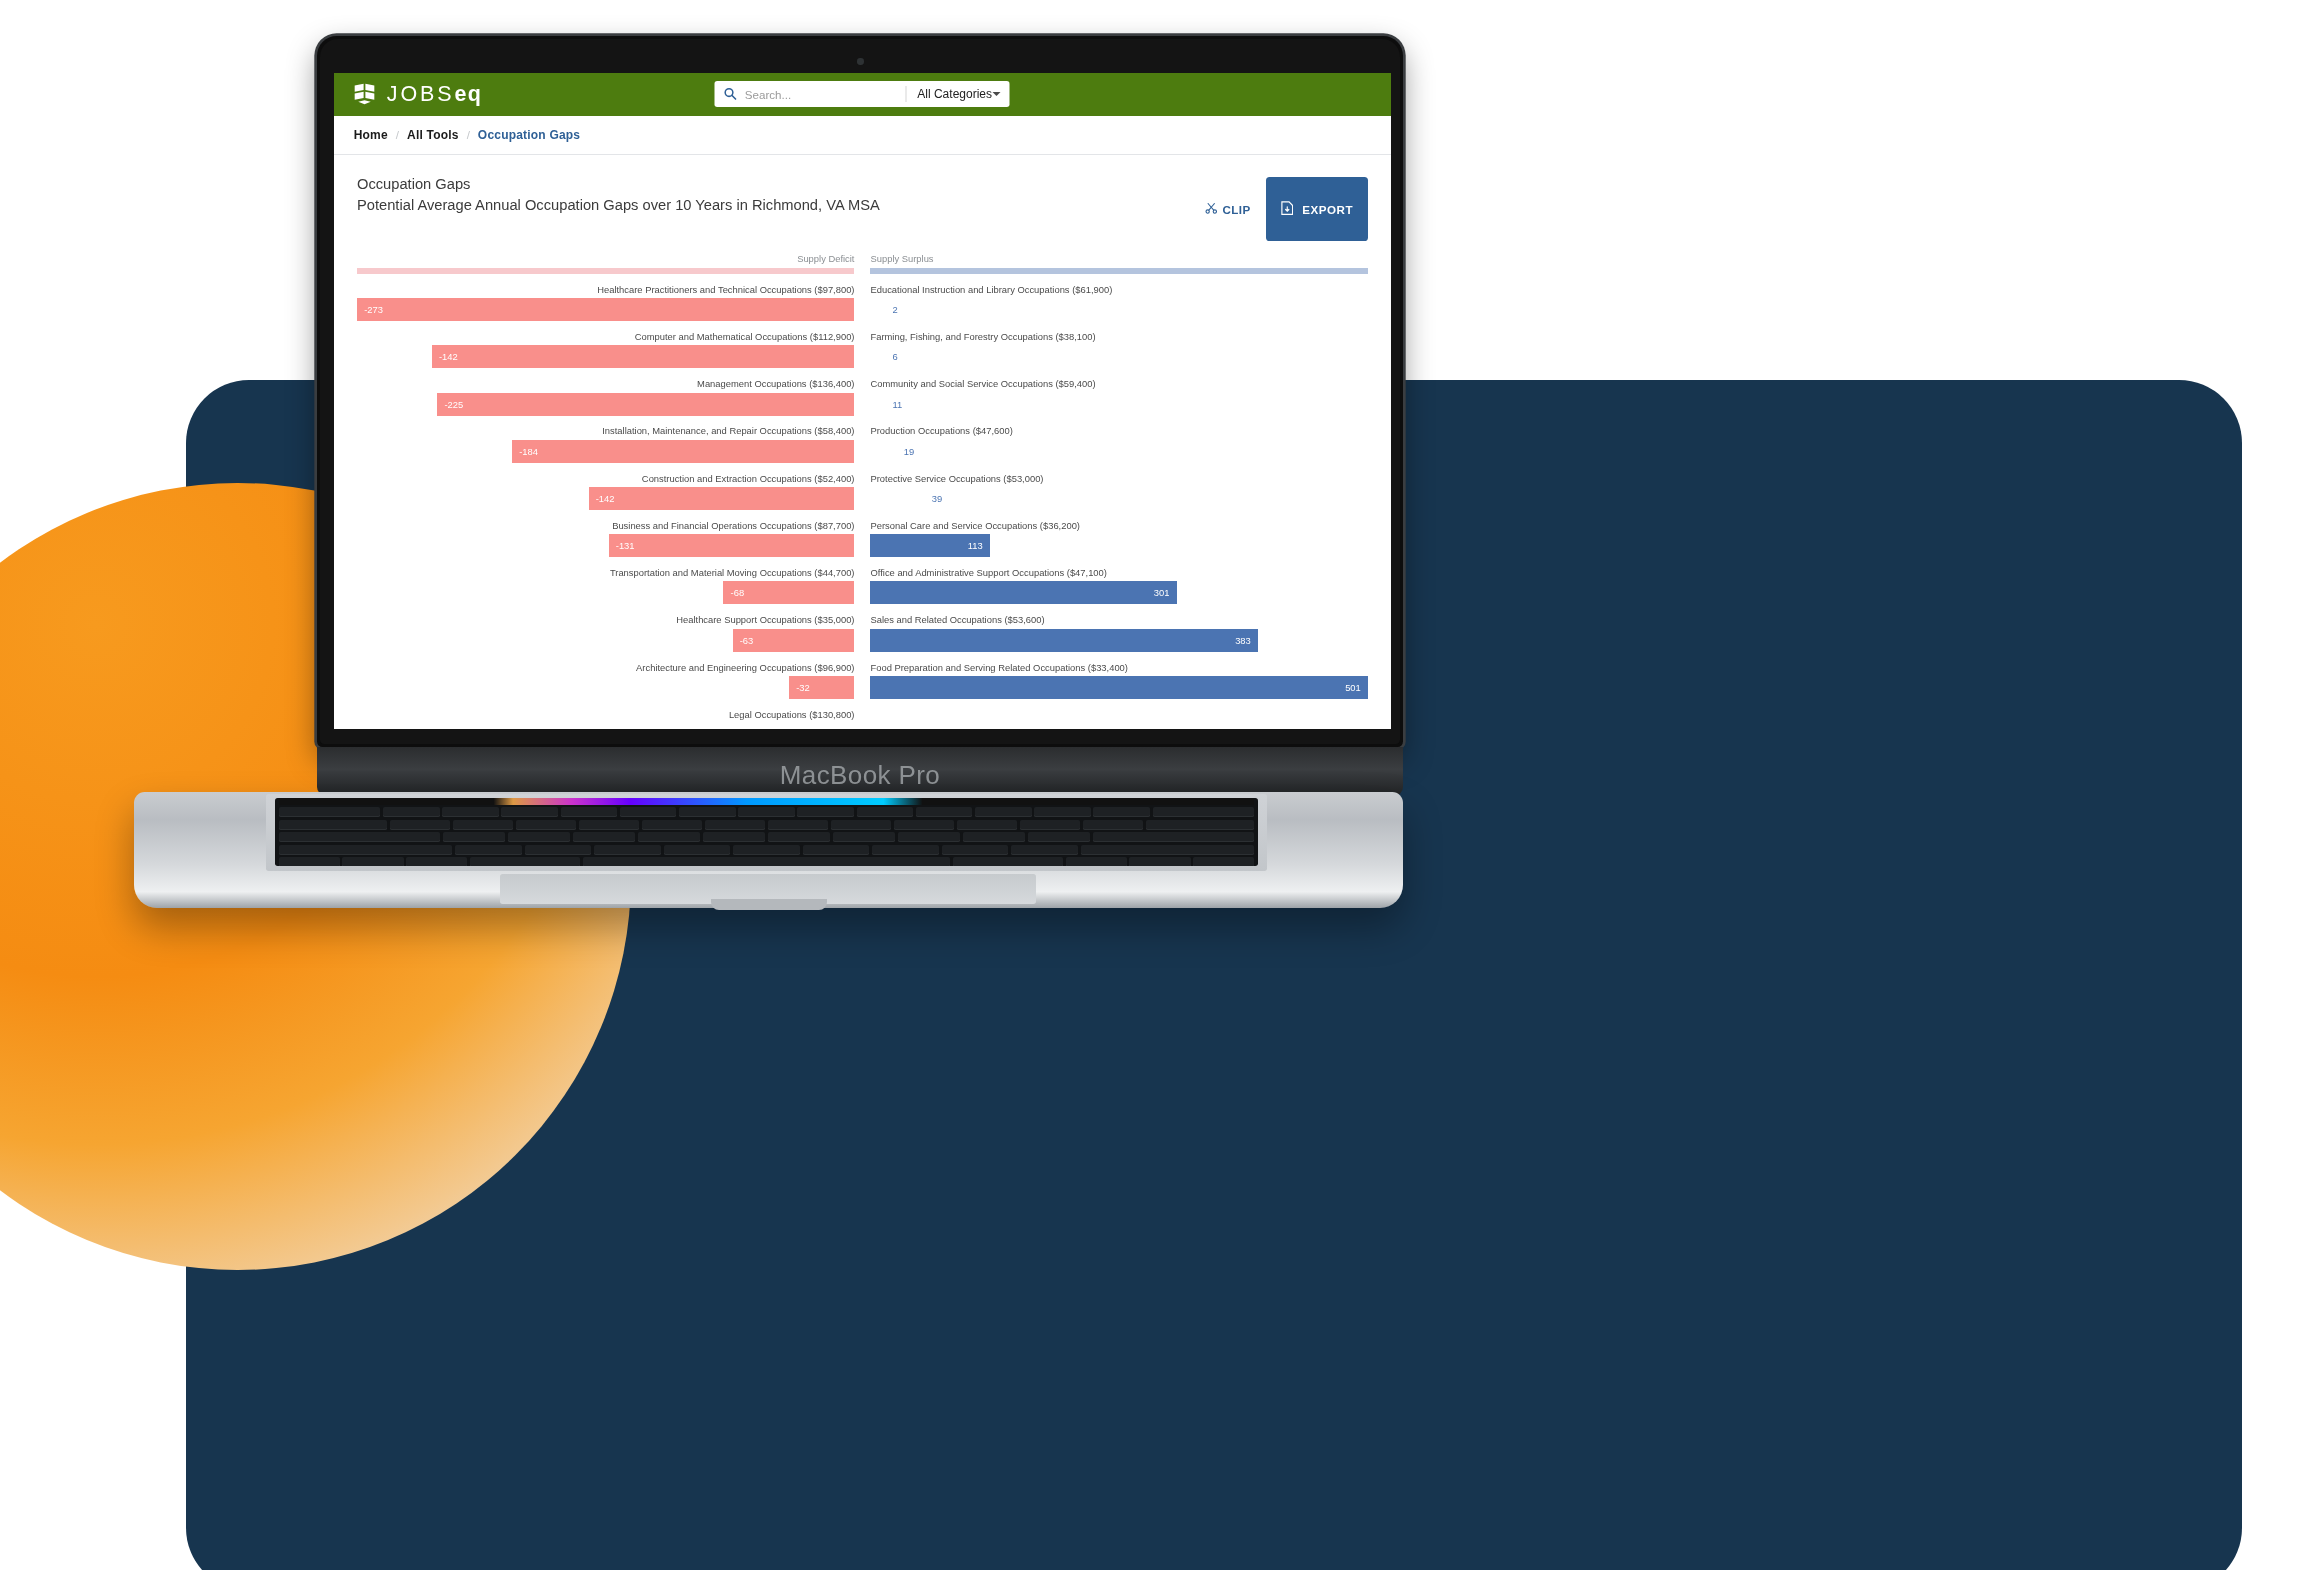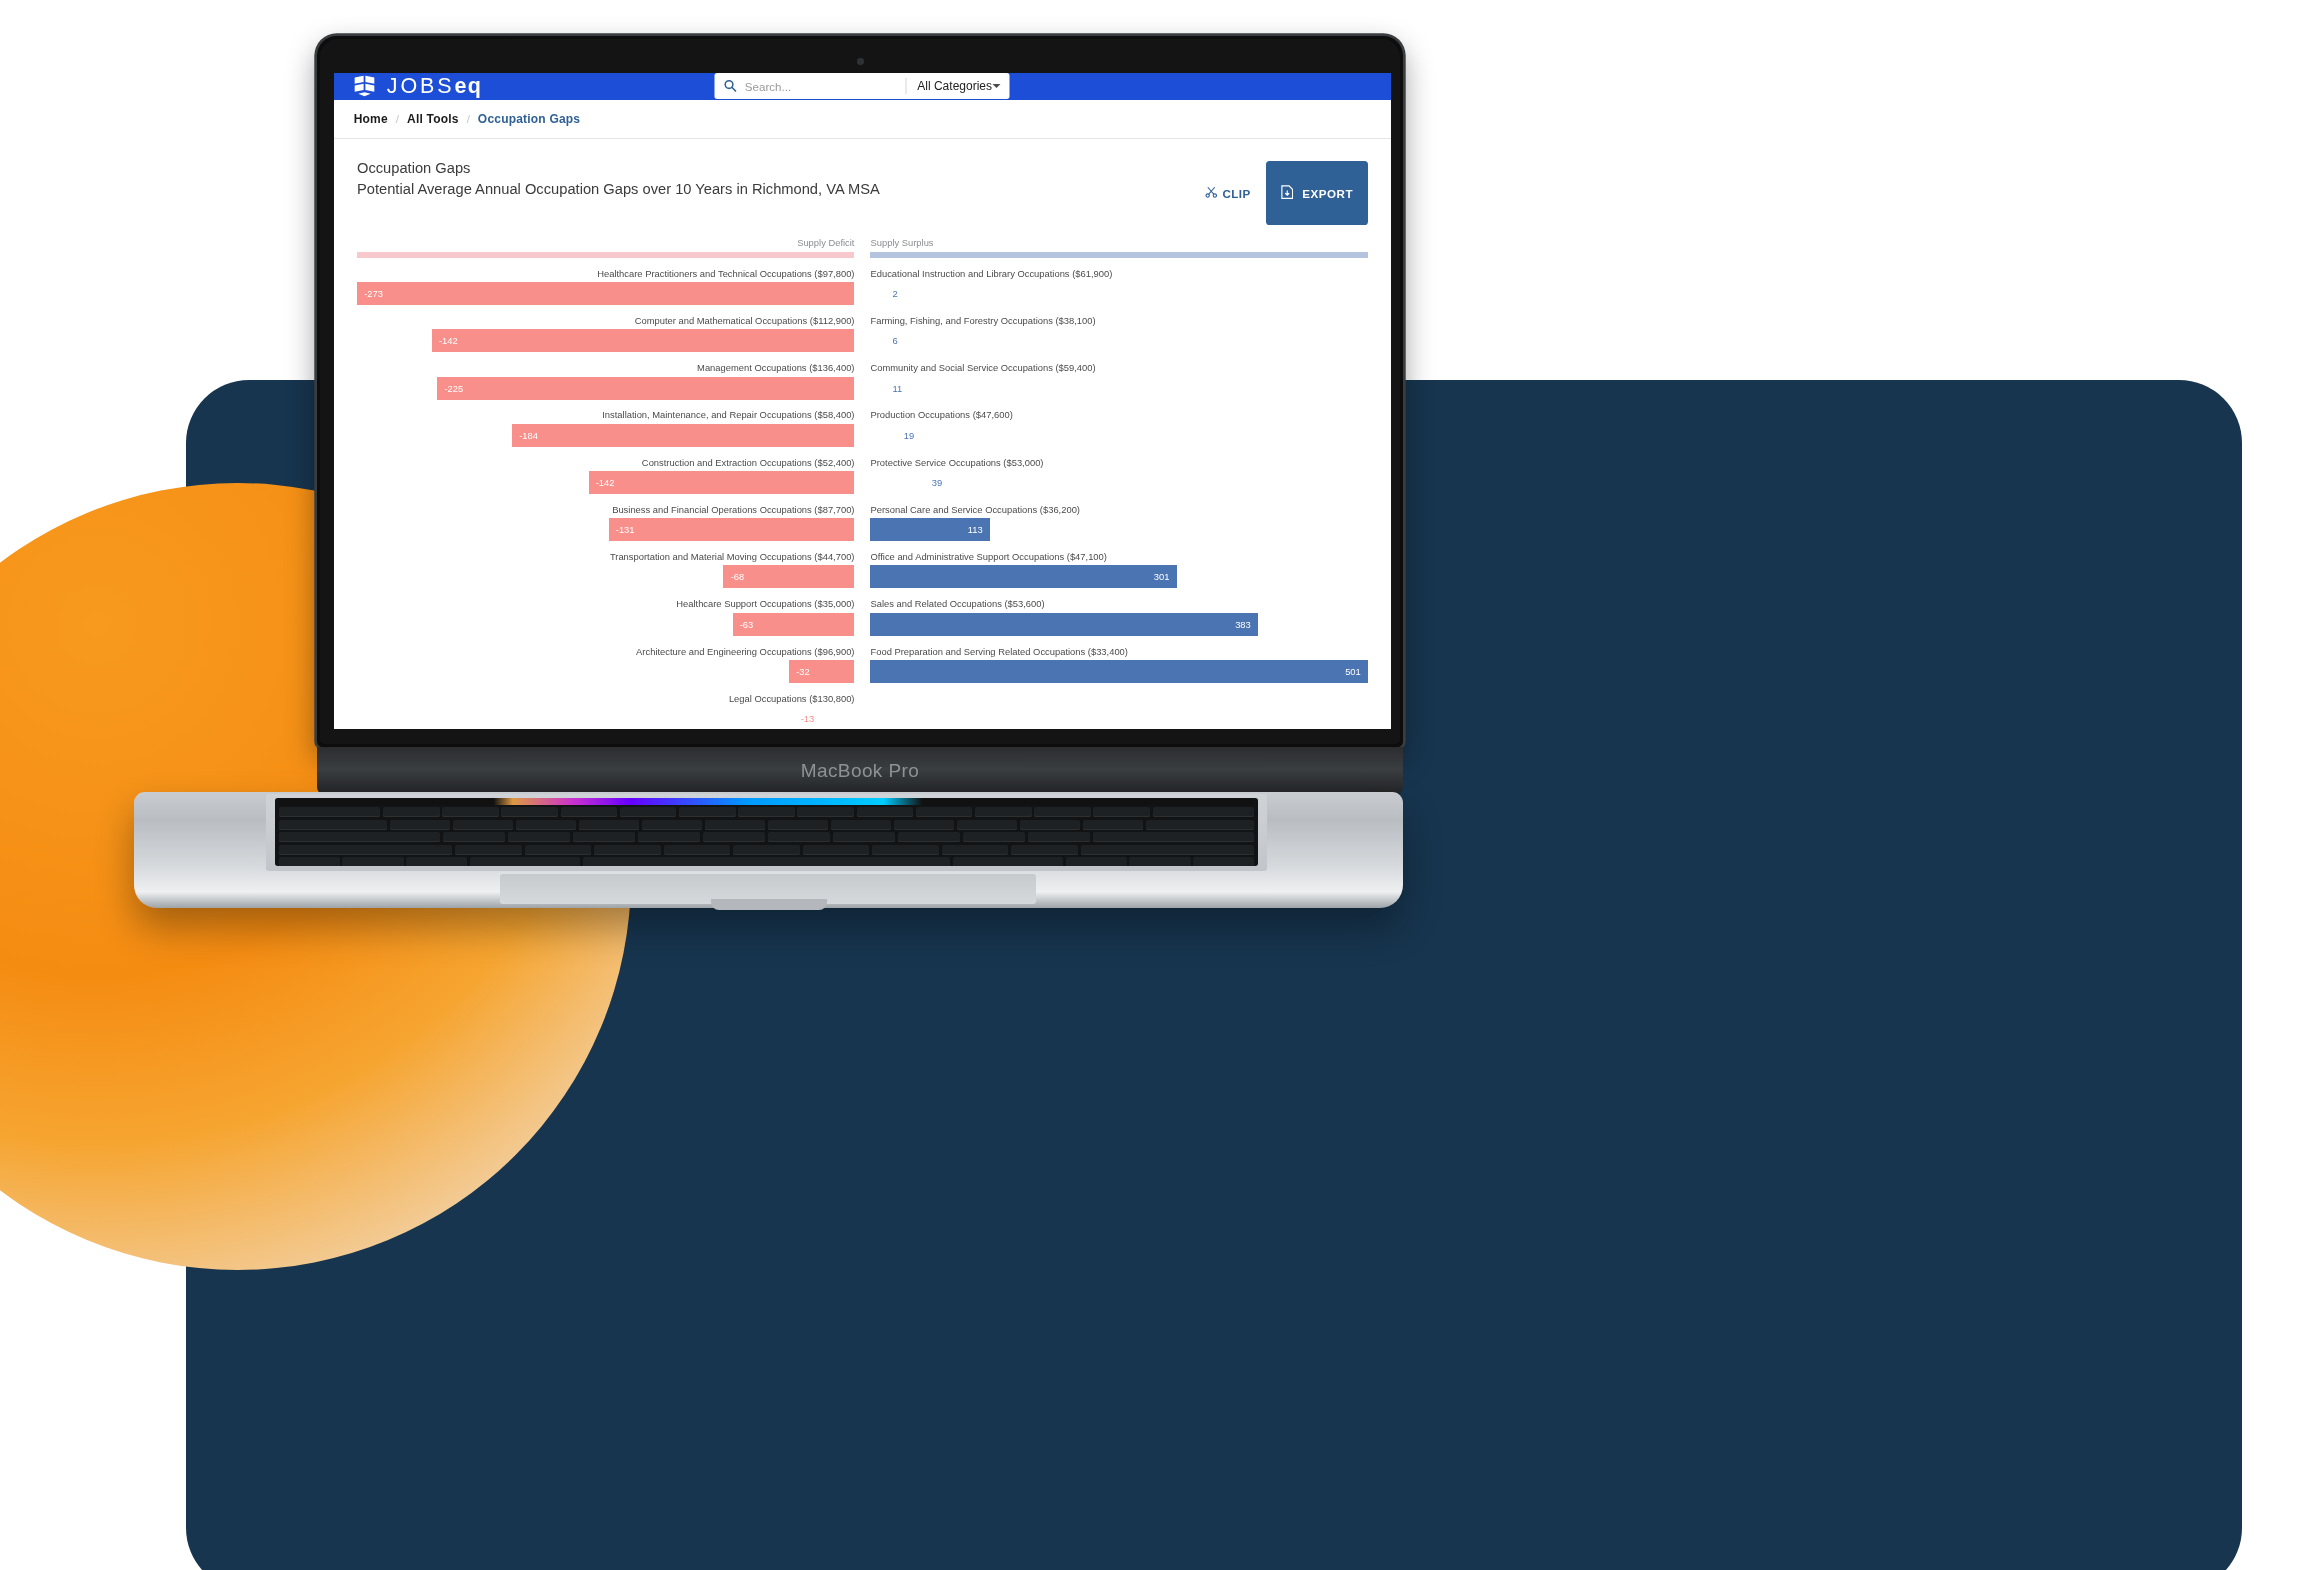--- a/index.html
+++ b/index.html
@@ -18,42 +18,42 @@
        background:#0d0d0d;border-radius:19.7px 19.7px 5.4px 5.4px;
        box-shadow:0 0 0 2.7px #3a3d40, 0 12.5px 30px rgba(0,0,0,.42);}
   #lid-inner{position:absolute;left:2.7px;top:2.7px;right:2.7px;bottom:2.7px;background:#141414;border-radius:18px 18px 4.5px 4.5px;}
   #camera{position:absolute;left:50%;top:19.7px;width:6.3px;height:6.3px;margin-left:-2.7px;border-radius:50%;background:#2e3234;}
   #screen{position:absolute;left:14.3px;top:34px;width:1057px;height:656px;background:#ffffff;overflow:hidden;}
 
   #bezel-bottom{position:absolute;left:183px;top:711px;width:1086px;height:49px;
        background:linear-gradient(180deg,#2b2d2f 0%,#3b3e41 46%,#202224 100%);
        border-radius:0 0 9px 9px;}
   #mbp-label{position:absolute;right:0;left:0;top:12.5px;text-align:center;color:#8e9295;
-       font-size:19px;letter-spacing:0.4px;font-family:"Liberation Sans",sans-serif;}
+       font-size:26px;letter-spacing:0.4px;font-family:"Liberation Sans",sans-serif;}
 
   #base{position:absolute;left:0px;top:756px;width:1269px;height:116px;
         background:linear-gradient(180deg,#c9ccd0 0%,#b9bdc2 24%,#d5d8db 62%,#eef0f1 86%,#9ea3a8 100%);
         border-radius:10.7px 10.7px 23px 23px;
         box-shadow:0 19.7px 38px rgba(0,0,0,.33);}
   #keyboard-well{position:absolute;left:132px;top:1.8px;width:1001px;height:77px;
         background:linear-gradient(180deg,#cfd2d6 0%,#c2c6ca 100%);border-radius:2.7px;}
   #keys{position:absolute;left:9px;top:4.5px;right:9px;height:68px;background:#111315;border-radius:2.7px;overflow:hidden;}
   .krow{display:flex;gap:2.7px;padding:0 3.6px;margin-top:2.7px;}
   .key{flex:1;height:9.8px;background:#1e2124;border-radius:1.8px;box-shadow:inset 0 -0.9px 0 #2c3033;}
   .key.wide{flex:1.8}.key.xwide{flex:2.6}
   #touchbar{position:absolute;left:3.6px;top:0;right:3.6px;height:7.2px;
       background:linear-gradient(90deg,#111 0%,#111 22%,#d94 24%,#c3c 30%,#60f 36%,#09f 48%,#0cf 62%,#111 66%,#111 100%);}
   #trackpad{position:absolute;left:366px;top:82px;width:536px;height:30px;
       background:linear-gradient(180deg,#c6cacd,#d6d9dc);border-radius:2.7px;}
   #notch{position:absolute;left:50%;margin-left:-58px;bottom:-1.8px;width:116px;height:10.7px;
       background:#b4b8bc;border-radius:0 0 8px 8px;}
 
   
   .app{position:absolute;inset:0;background:#fff;}
-  .topbar{height:27px;background:#1d4ed8;display:flex;align-items:center;padding:0 18px;position:relative;}
+  .topbar{height:43px;background:#4d7c0f;display:flex;align-items:center;padding:0 18px;position:relative;}
   .brand{display:flex;align-items:center;gap:9.8px;}
   .brand-mark{width:25px;height:25px;position:relative;}
   .brand-text{color:#fff;font-size:21.5px;letter-spacing:2.9px;font-weight:400;}
   .brand-text b{font-weight:700;letter-spacing:1.3px;}
   .searchwrap{position:absolute;left:50%;transform:translateX(-50%);display:flex;align-items:center;
       background:#fff;border-radius:2.7px;height:26px;width:295px;}
   .search-ico{margin:0 5.4px 0 9px;display:flex;}
   .search-in{border:none;outline:none;flex:1;font-size:11.6px;color:#555;
       font-family:"Liberation Sans",sans-serif;background:transparent;height:100%;}
   .search-in::placeholder{color:#9b9b9b;}

